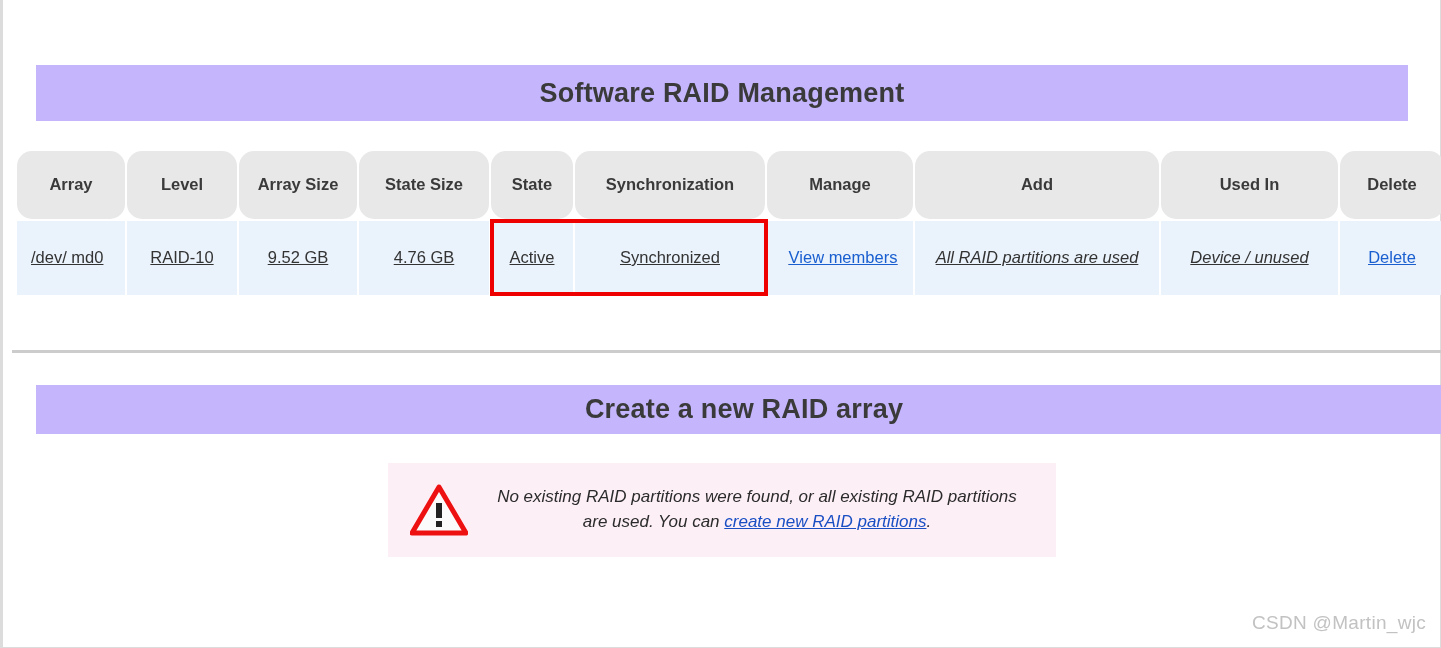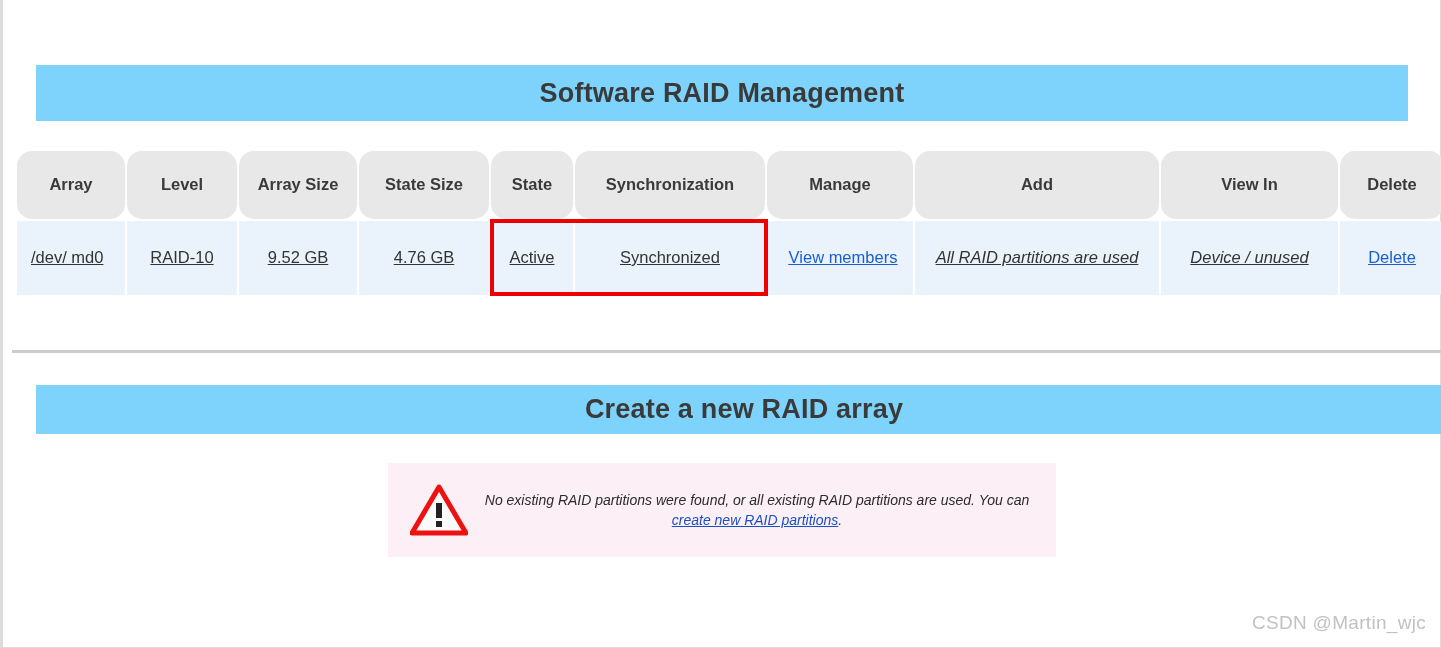--- a/index.html
+++ b/index.html
@@ -33,21 +33,21 @@
   .page {
     position: absolute;
     left: 4px; top: 0;
     width: 1436px;
     height: 648px;
   }
 
   
   .section-banner {
     position: absolute;
-    background: #7dd3fc;
+    background: #c4b5fd;
     display: flex;
     align-items: center;
     justify-content: center;
     font-size: 27px;
     font-weight: bold;
     color: #3a3a3a;
     letter-spacing: 0.2px;
     text-align: center;
   }
   #banner-main {
@@ -151,21 +151,21 @@
   .warning-icon {
     flex: 0 0 auto;
     margin-left: 22px;
     margin-right: 16px;
     width: 58px;
     height: 52px;
     display: block;
   }
   .warning-text {
     flex: 1 1 auto;
-    font-size: 14px;
+    font-size: 17px;
     font-style: italic;
     color: #2b2b2b;
     text-align: center;
     line-height: 1.45;
     padding-right: 26px;
   }
   .warning-link {
     color: #1a4fc4;
     text-decoration: underline;
     font-style: italic;
@@ -221,21 +221,21 @@
     <thead>
       <tr>
         <th>Array</th>
         <th>Level</th>
         <th>Array Size</th>
         <th>State Size</th>
         <th>State</th>
         <th>Synchronization</th>
         <th>Manage</th>
         <th>Add</th>
-        <th>View In</th>
+        <th>Used In</th>
         <th>Delete</th>
       </tr>
     </thead>
     <tbody>
       <tr>
         <td class="left-cell">/dev/ md0</td>
         <td>RAID-10</td>
         <td>9.52 GB</td>
         <td>4.76 GB</td>
         <td>Active</td>

